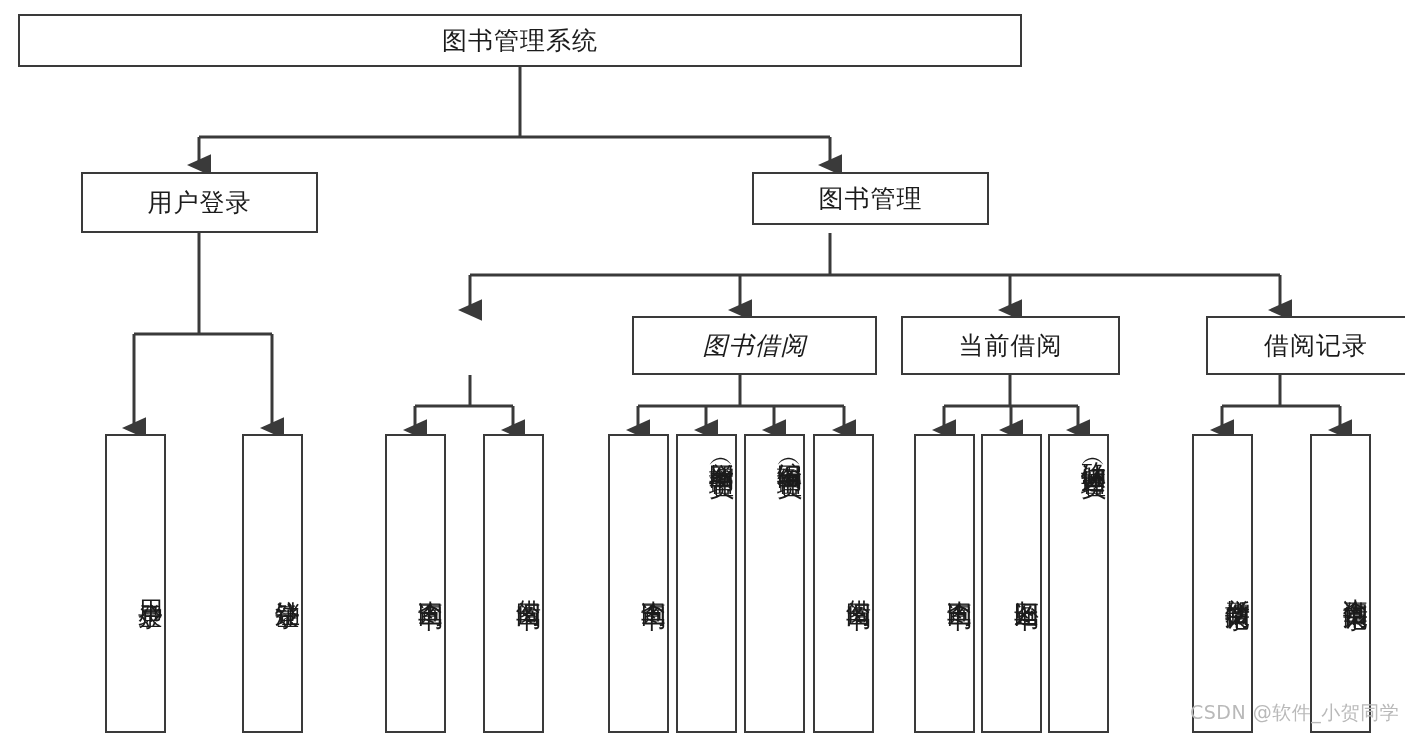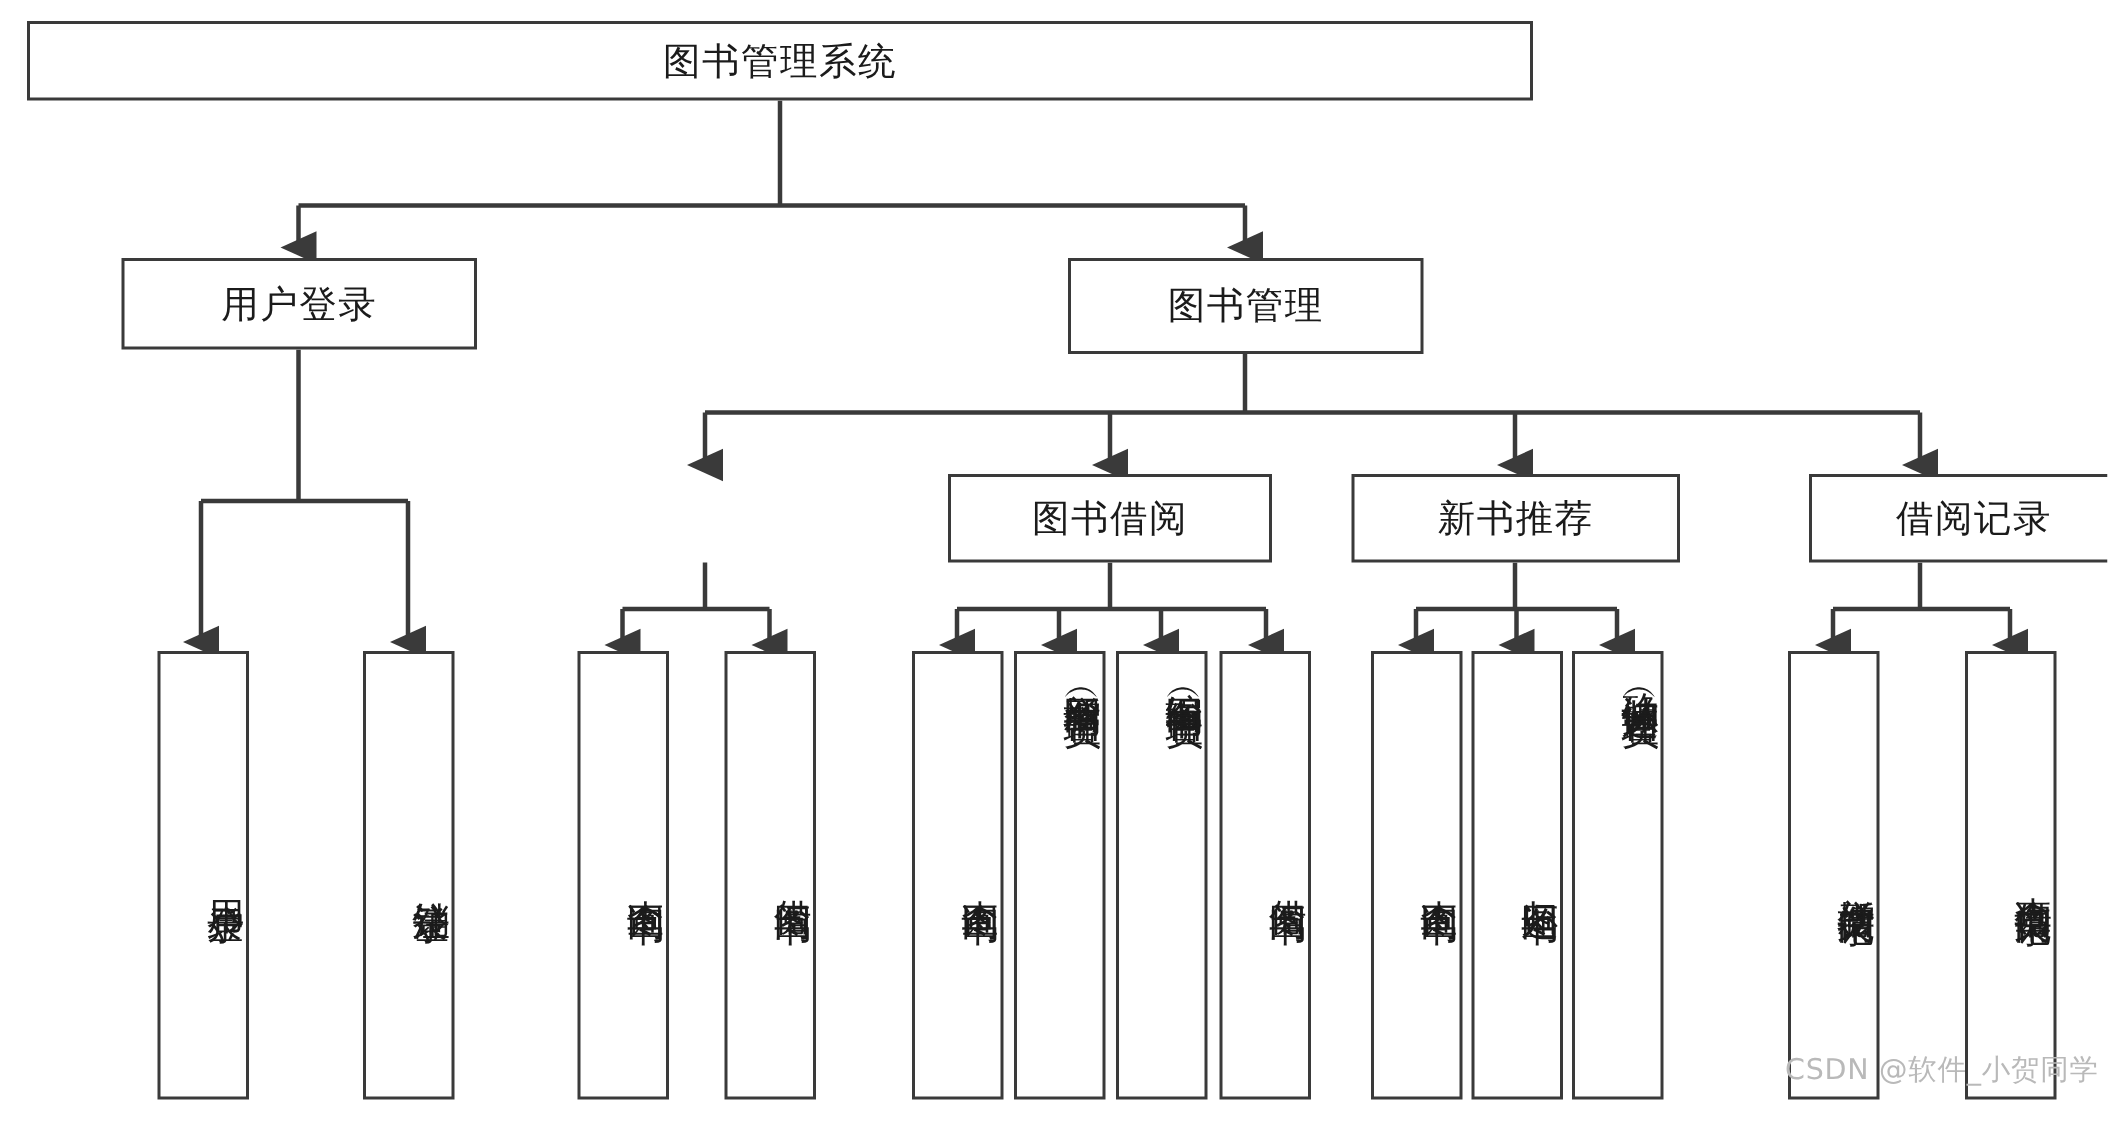--- a/index.html
+++ b/index.html
@@ -125,29 +125,29 @@
     </g>
   </svg>
 
   <div class="node horiz" style="left:18px; top:14px; width:1004px; height:53px;">
     <span class="label">图书管理系统</span>
   </div>
 
   <div class="node horiz" style="left:81px; top:172px; width:237px; height:61px;">
     <span class="label">用户登录</span>
   </div>
-  <div class="node horiz" style="left:712px; top:172px; width:237px; height:64px;">
+  <div class="node horiz" style="left:752px; top:172px; width:237px; height:53px;">
     <span class="label">图书管理</span>
   </div>
 
-  <div class="node horiz" style="left:632px; top:316px; width:216px; height:59px;">
+  <div class="node horiz" style="left:632px; top:316px; width:245px; height:59px;font-style:italic;">
     <span class="label">图书借阅</span>
   </div>
   <div class="node horiz" style="left:901px; top:316px; width:219px; height:59px;">
-    <span class="label">新书推荐</span>
+    <span class="label">当前借阅</span>
   </div>
   <div class="node horiz" style="left:1206px; top:316px; width:220px; height:59px;">
     <span class="label">借阅记录</span>
   </div>
 
   <div class="node vert center" style="left:105px; top:434px; width:61px; height:299px;">
     <span class="label">用户登录</span>
   </div>
   <div class="node vert center" style="left:242px; top:434px; width:61px; height:299px;">
     <span class="label">注销登录</span>

